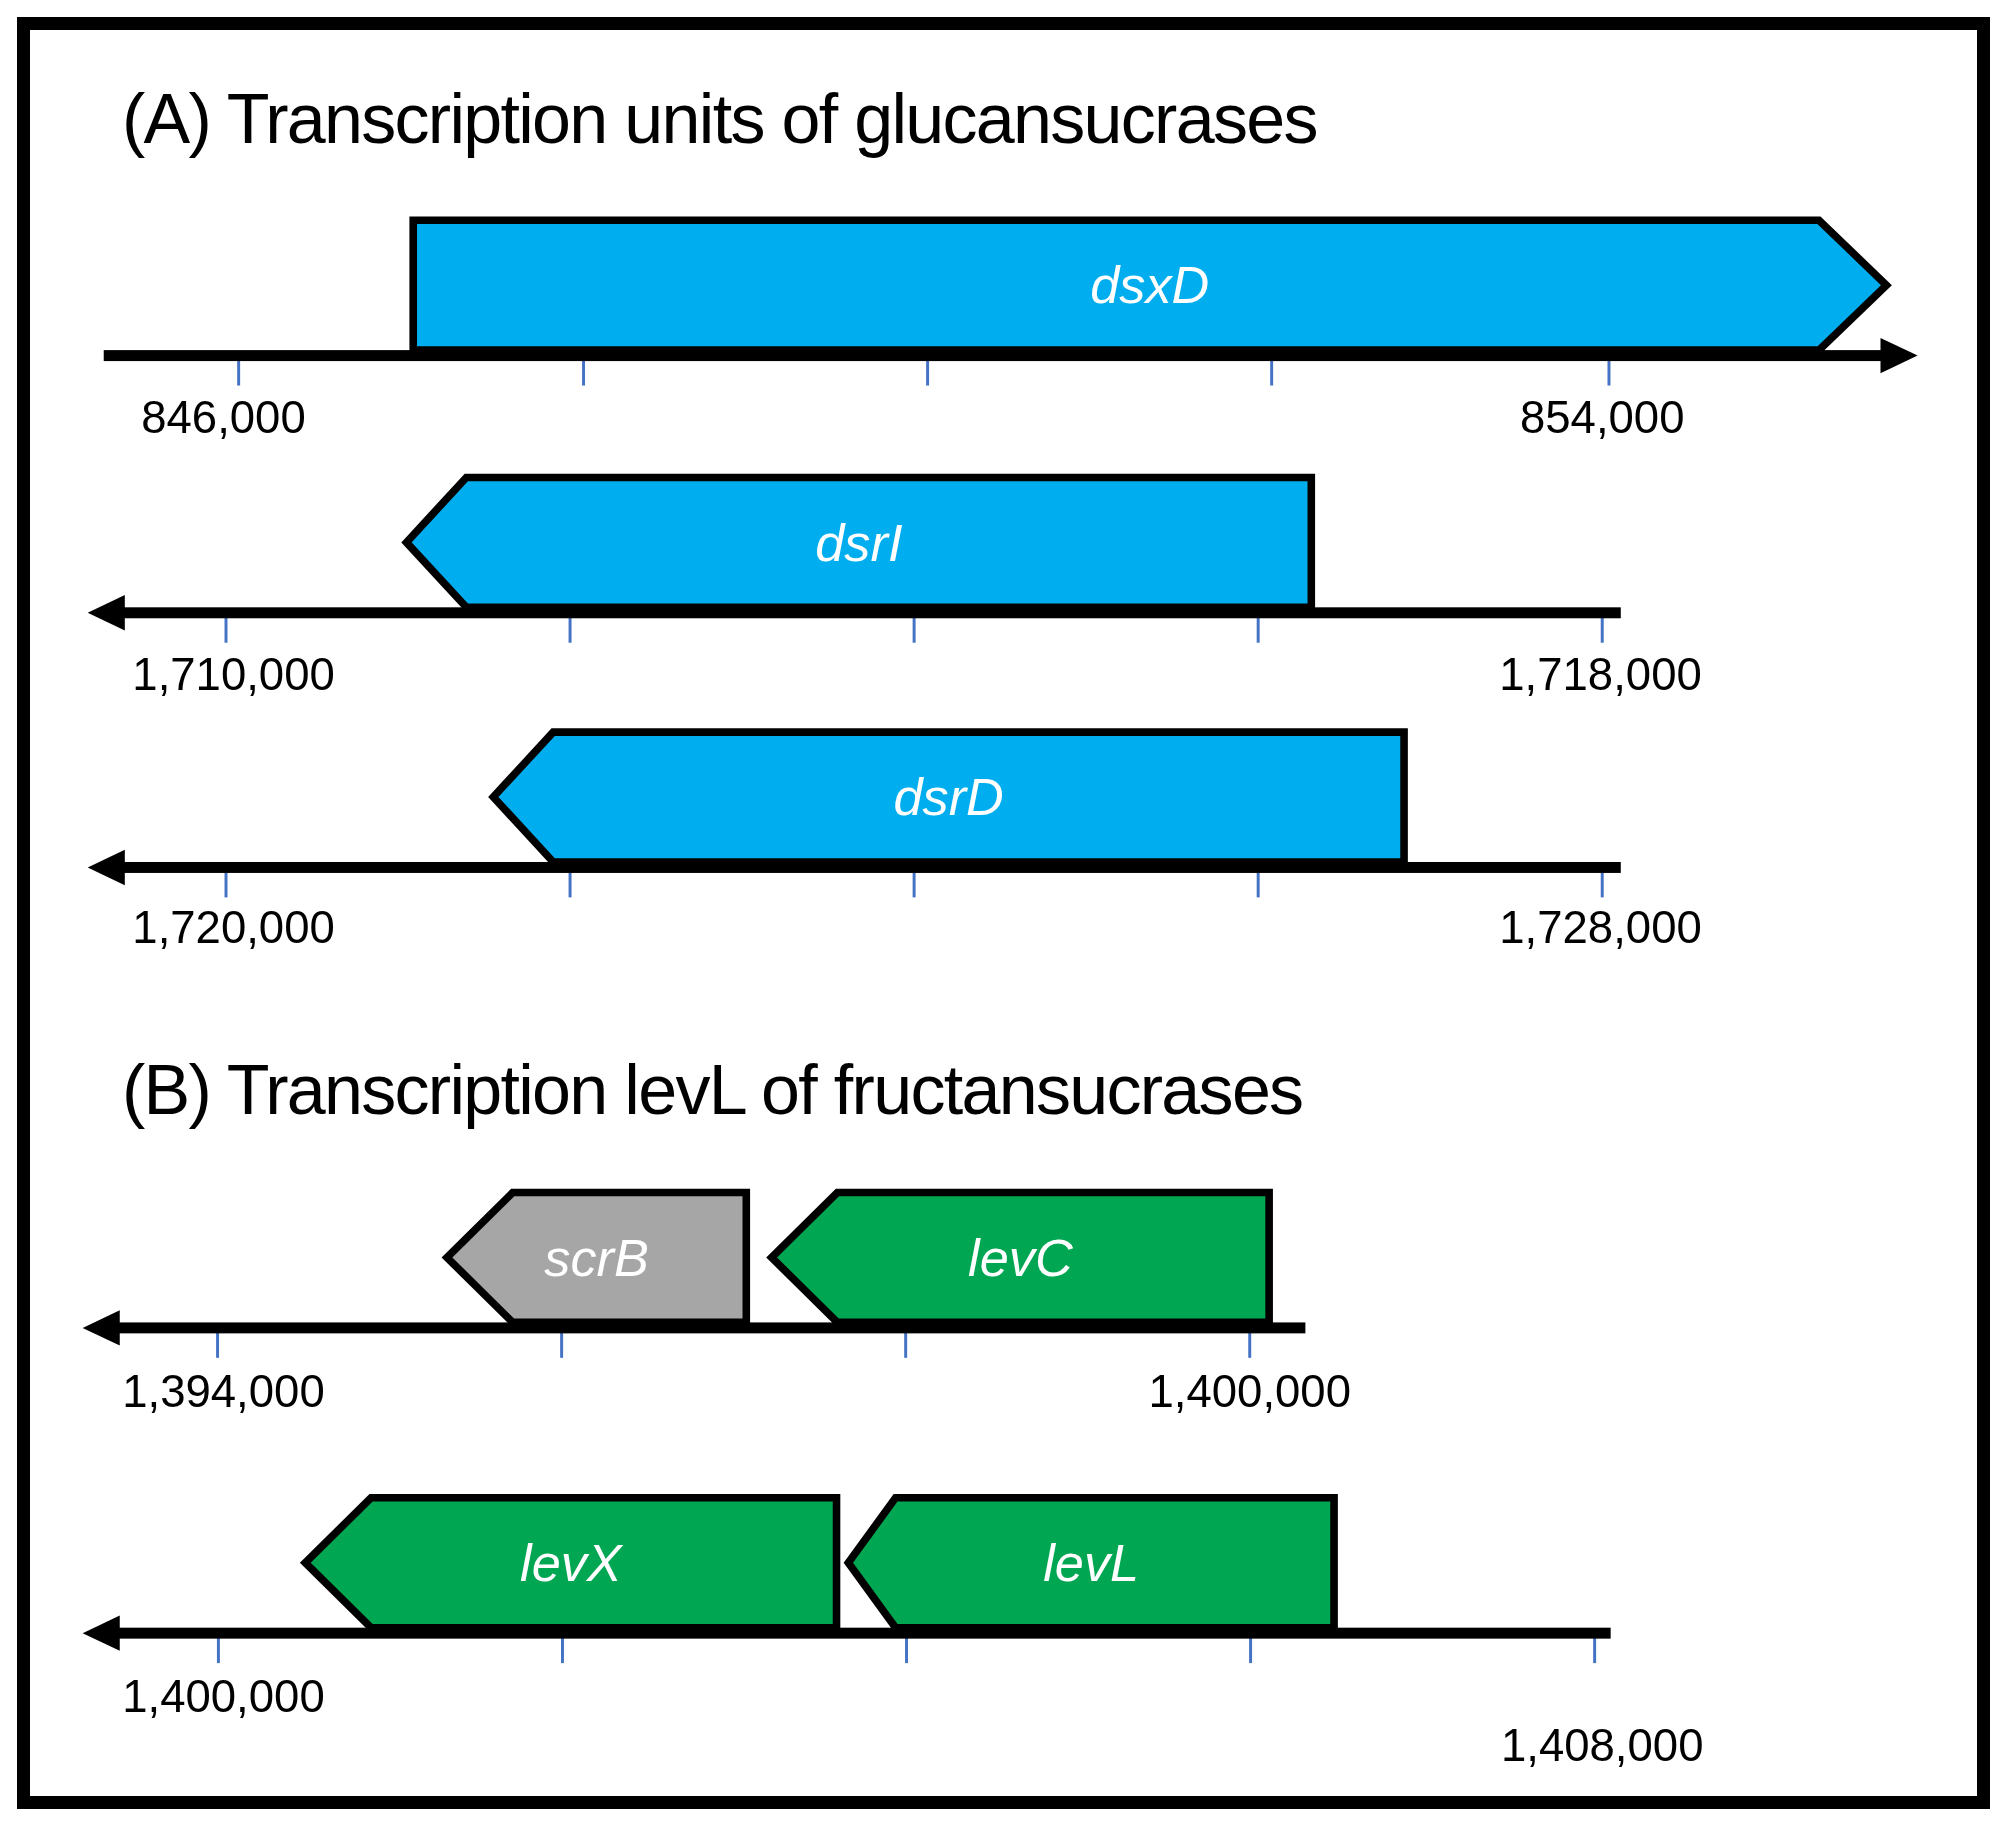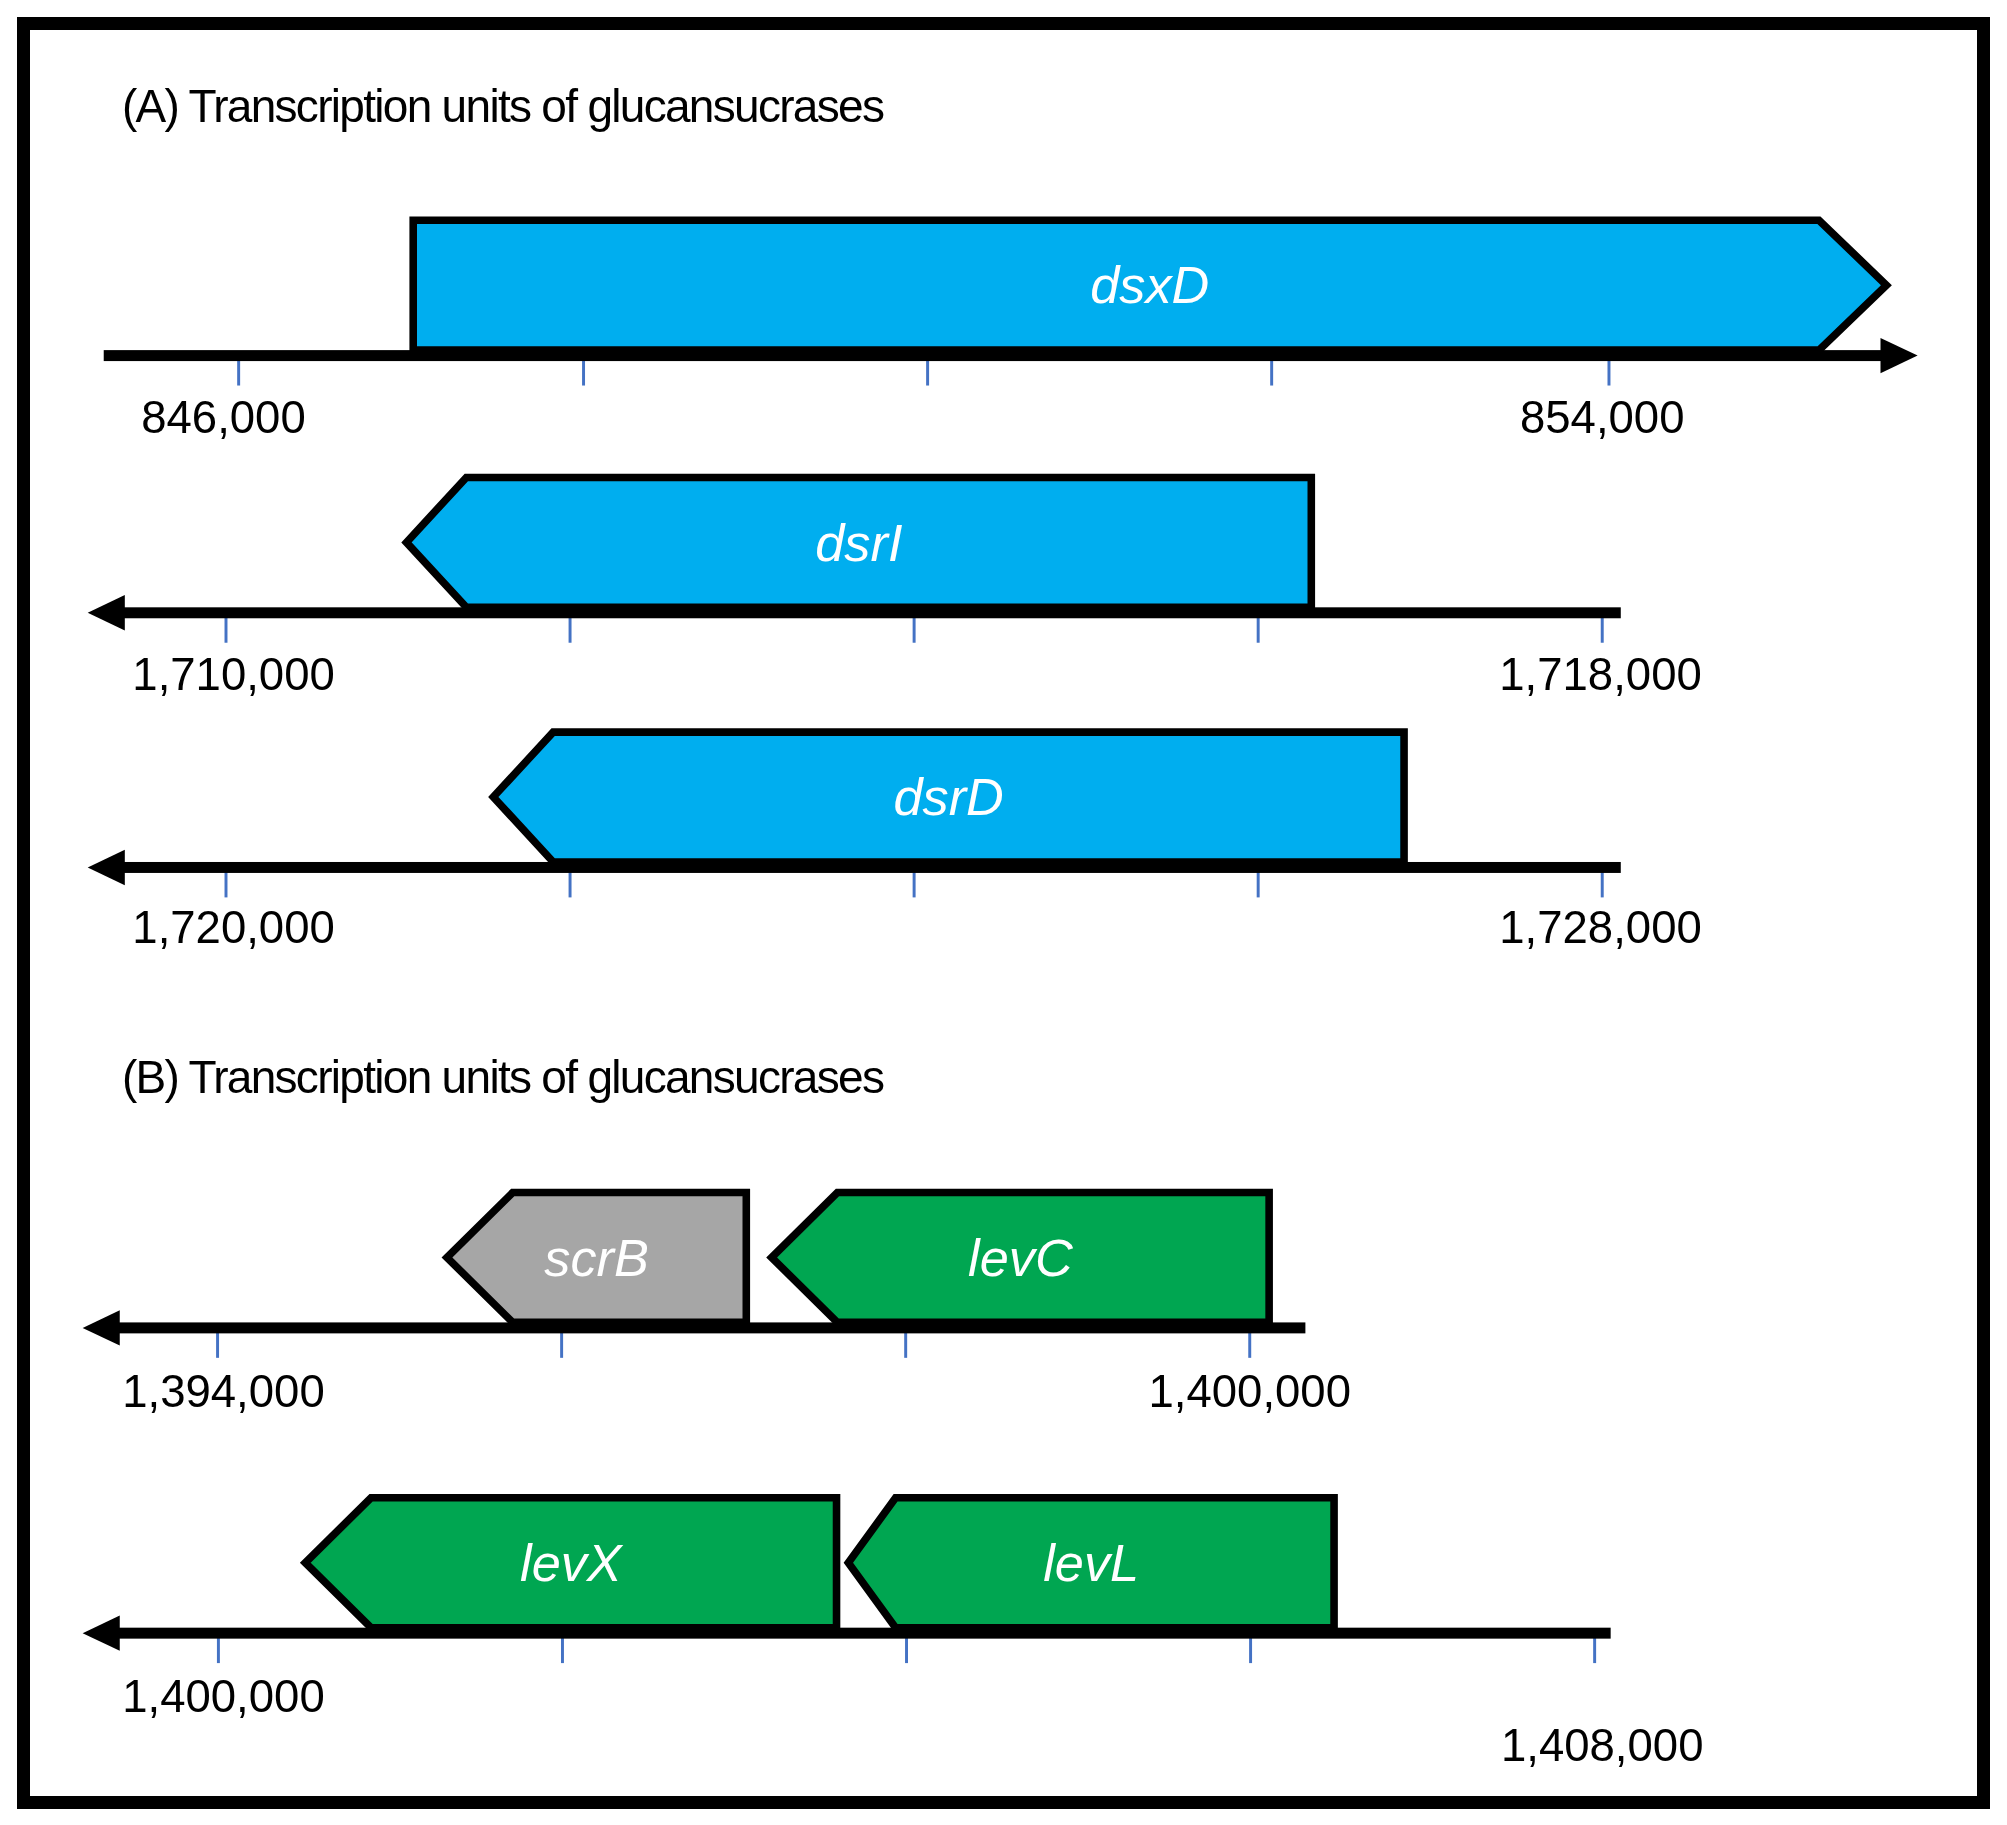--- a/index.html
+++ b/index.html
@@ -1,32 +1,32 @@
 <!DOCTYPE html>
 <html style="font-size:13.5px"><head>
 <meta charset="utf-8">
 <style>
   html,body{margin:0;padding:0;background:#ffffff;}
   body{width:2007px;height:1826px;position:relative;font-family:"Liberation Sans",sans-serif;overflow:hidden;}
   .frame{position:absolute;left:17px;top:17px;width:1973px;height:1792px;border:13.5px solid #000;box-sizing:border-box;}
-  .section-title{position:absolute;font-size:46px;line-height:1.1;letter-spacing:-1.7px;color:#000;white-space:nowrap;}
+  .section-title{position:absolute;font-size:70px;line-height:1.1;letter-spacing:-1.7px;color:#000;white-space:nowrap;}
   #title-a{left:122px;top:81px;}
   #title-b{left:122px;top:1052px;}
   svg.diagram{position:absolute;left:0;top:0;}
   .axis-label{font-size:54px;fill:#000000;font-family:"Liberation Sans",sans-serif;}
   .gene-label{font-size:62px;font-style:italic;fill:#ffffff;font-family:"Liberation Sans",sans-serif;}
 </style>
 </head>
 <body>
 
 <div class="frame"></div>
 
 <div id="title-a" class="section-title">(A) Transcription units of glucansucrases</div>
 
-<div id="title-b" class="section-title">(B) Transcription units of glucansucrases</div>
+<div id="title-b" class="section-title">(B) Transcription levL of fructansucrases</div>
 
 <svg class="diagram" width="2007" height="1826" viewBox="0 0 2380 2165">
     <g>
       <rect x="281.25" y="417" width="3.5" height="40" fill="#4472C4"></rect>
       <rect x="690.25" y="417" width="3.5" height="40" fill="#4472C4"></rect>
       <rect x="1098.25" y="417" width="3.5" height="40" fill="#4472C4"></rect>
       <rect x="1506.25" y="417" width="3.5" height="40" fill="#4472C4"></rect>
       <rect x="1906.25" y="417" width="3.5" height="40" fill="#4472C4"></rect>
       <rect x="123" y="415" width="2109" height="13" fill="#000000"></rect>
       <polygon points="2230,400.5 2274,421.5 2230,442.5" fill="#000000"></polygon>

